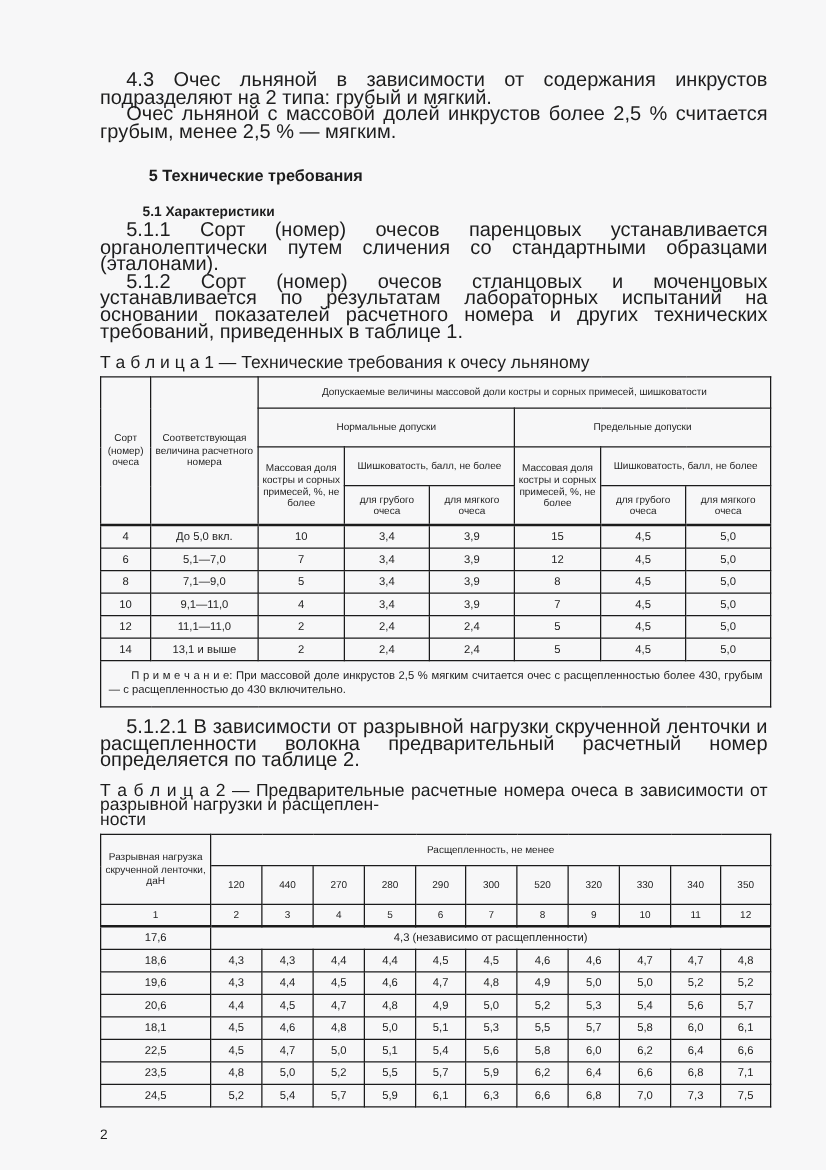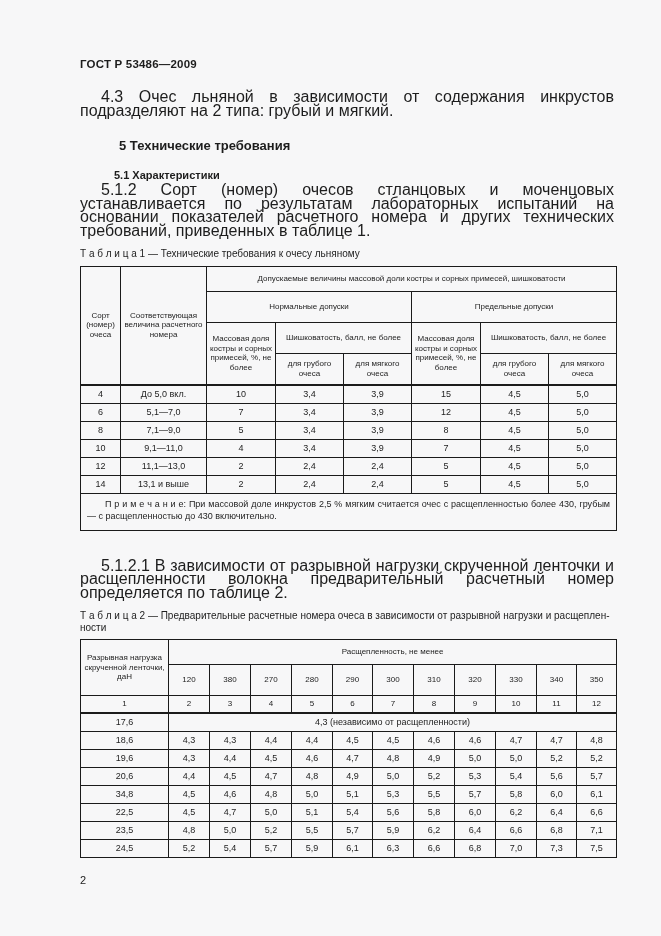--- a/index.html
+++ b/index.html
@@ -29,21 +29,21 @@
     font-size: 13px; font-weight: bold;
     margin: 21px 0 16px 21px;
     padding-left: 18px;
   }
   .sub-heading {
     font-size: 11px; font-weight: bold;
     margin: 0 0 2px 21px;
     padding-left: 13px;
   }
   .tbl-caption {
-    font-size: 10px; line-height: 11.5px;
+    font-size: 14px; line-height: 11.5px;
     margin: 11px 0 6px 0;
     text-align: justify;
   }
   table {
     border-collapse: collapse; table-layout: fixed;
     width: 536px;
   }
   th, td {
     border: 1px solid #1b1b1b;
     font-weight: normal;
@@ -64,28 +64,29 @@
     padding: 4px 6px 6px 6px;
     height: 26px;
   }
   .pageno { font-size: 11px; margin: 16px 0 0 0; }
 </style>
 </head>
 <body>
 
 <div class="page">
 
-  <div class="doc-header">ГОСТ Р 53486—2009</div>
 
   <p class="body-text">4.3 Очес льняной в зависимости от содержания инкрустов подразделяют на 2 типа: грубый и мягкий.</p>
+  <p class="body-text">Очес льняной с массовой долей инкрустов более 2,5 % считается грубым, менее 2,5 % — мягким.</p>
 
   <div class="sec-heading">5 Технические требования</div>
 
   <div class="sub-heading">5.1 Характеристики</div>
 
+  <p class="body-text">5.1.1 Сорт (номер) очесов паренцовых устанавливается органолептически путем сличения со стандартными образцами (эталонами).</p>
   <p class="body-text">5.1.2 Сорт (номер) очесов стланцовых и моченцовых устанавливается по результатам лабораторных испытаний на основании показателей расчетного номера и других технических требований, приведенных в таблице 1.</p>
 
   <div class="tbl-caption">Т а б л и ц а  1 — Технические требования к очесу льняному</div>
 
   <table>
     <colgroup>
       <col style="width:40px">
         <col style="width:86px">
         <col style="width:69px">
         <col style="width:68px">
@@ -153,21 +154,21 @@
           <td>9,1—11,0</td>
           <td>4</td>
           <td>3,4</td>
           <td>3,9</td>
           <td>7</td>
           <td>4,5</td>
           <td>5,0</td>
       </tr>
       <tr class="data">
         <td>12</td>
-          <td>11,1—13,0</td>
+          <td>11,1—11,0</td>
           <td>2</td>
           <td>2,4</td>
           <td>2,4</td>
           <td>5</td>
           <td>4,5</td>
           <td>5,0</td>
       </tr>
       <tr class="data">
         <td>14</td>
           <td>13,1 и выше</td>
@@ -177,21 +178,21 @@
           <td>5</td>
           <td>4,5</td>
           <td>5,0</td>
       </tr>
       <tr>
         <td colspan="8" class="note-cell">П р и м е ч а н и е: При массовой доле инкрустов 2,5 % мягким считается очес с расщепленностью более 430, грубым — с расщепленностью до 430 включительно.</td>
       </tr>
     </tbody>
   </table>
 
-  <p class="body-text" style="margin-top:28px">5.1.2.1 В зависимости от разрывной нагрузки скрученной ленточки и расщепленности волокна предварительный расчетный номер определяется по таблице 2.</p>
+  <p class="body-text" style="margin-top:9px">5.1.2.1 В зависимости от разрывной нагрузки скрученной ленточки и расщепленности волокна предварительный расчетный номер определяется по таблице 2.</p>
 
   <div class="tbl-caption">
     <span style="display:block">Т а б л и ц а  2 — Предварительные расчетные номера очеса в зависимости  от разрывной нагрузки и расщеплен-</span>
     <span style="display:block">ности</span>
   </div>
 
   <table>
     <colgroup>
       <col style="width:88px">
       <col style="width:41px">
@@ -206,26 +207,26 @@
         <col style="width:40px">
         <col style="width:40px">
     </colgroup>
     <thead>
       <tr class="h24">
         <th rowspan="2">Разрывная нагрузка скрученной ленточки, даН</th>
         <th colspan="11">Расщепленность, не менее</th>
       </tr>
       <tr class="h30">
         <th>120</th>
-        <th>380</th>
+        <th>440</th>
         <th>270</th>
         <th>280</th>
         <th>290</th>
         <th>300</th>
-        <th>310</th>
+        <th>520</th>
         <th>320</th>
         <th>330</th>
         <th>340</th>
         <th>350</th>
       </tr>
       <tr class="h16">
         <th>1</th>
         <th>2</th>
         <th>3</th>
         <th>4</th>
@@ -280,21 +281,21 @@
           <td>4,8</td>
           <td>4,9</td>
           <td>5,0</td>
           <td>5,2</td>
           <td>5,3</td>
           <td>5,4</td>
           <td>5,6</td>
           <td>5,7</td>
       </tr>
       <tr class="data">
-        <td>34,8</td>
+        <td>18,1</td>
           <td>4,5</td>
           <td>4,6</td>
           <td>4,8</td>
           <td>5,0</td>
           <td>5,1</td>
           <td>5,3</td>
           <td>5,5</td>
           <td>5,7</td>
           <td>5,8</td>
           <td>6,0</td>

